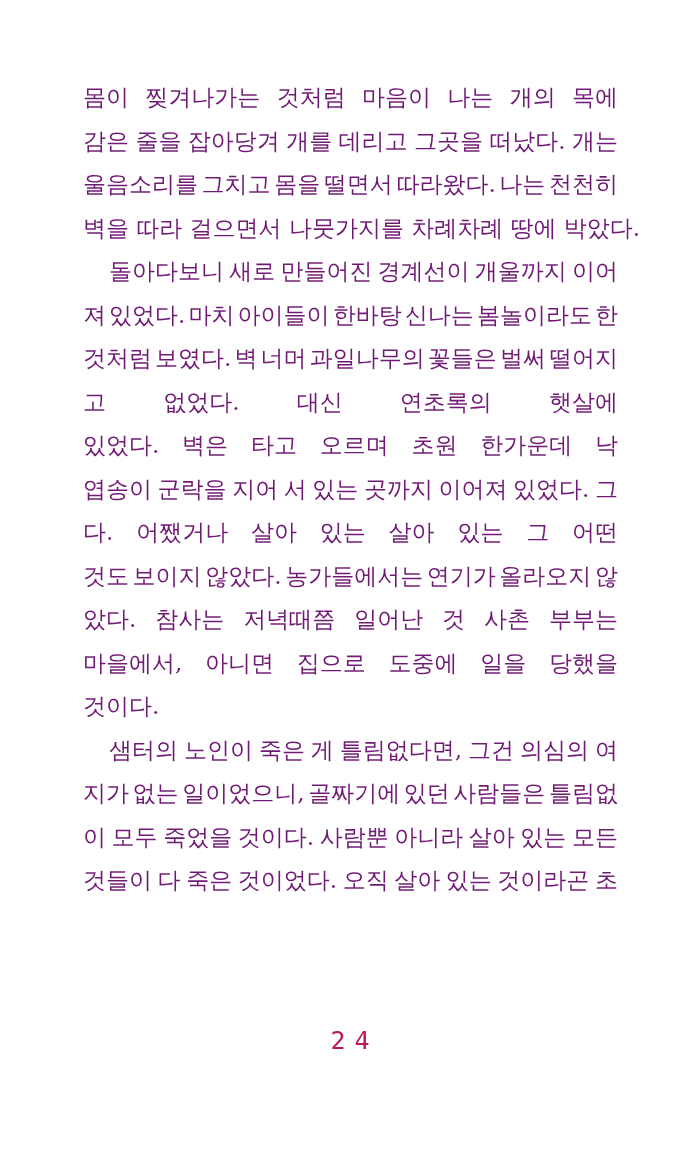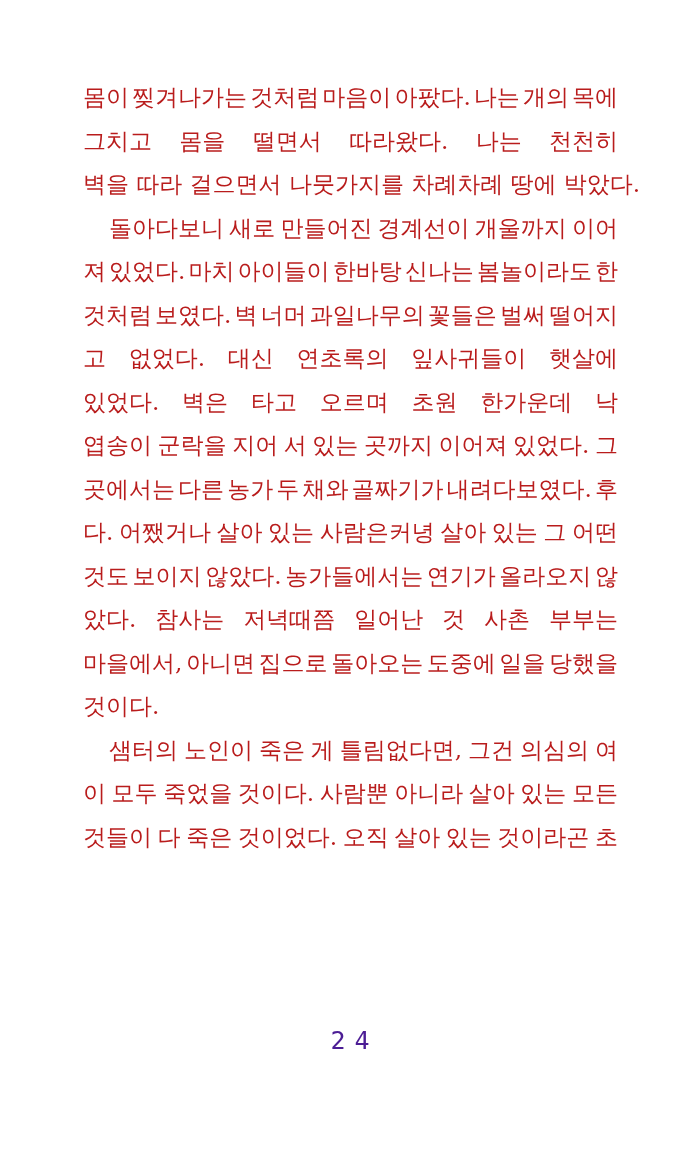--- a/index.html
+++ b/index.html
@@ -21,21 +21,21 @@
   }
   .text-block {
     position: absolute;
     left: 83px;
     top: 76px;
     width: 535px;
   }
   .line {
     height: 43.5px;
     font-size: 23px;
-    color: #b91c1c;
+    color: #701a75;
     line-height: 43.5px;
     white-space: nowrap;
     overflow: visible;
   }
   
   .line.justified {
     display: flex;
     justify-content: space-between;
     align-items: center;
   }
@@ -50,39 +50,49 @@
     position: absolute;
     left: 0;
     top: 1026px;
     width: 700px;
     text-align: center;
     font-family: "DejaVu Sans Mono", "Liberation Mono", monospace;
     font-size: 25px;
     letter-spacing: 9px;
     padding-left: 9px; 
     box-sizing: border-box;
-    color: #4c1d95;
+    color: #be185d;
   }
 </style>
 </head>
 <body>
 
 <div class="book-page">
   <div class="text-block">
       <div class="line justified">
         <span class="word">몸이</span>
         <span class="word">찢겨나가는</span>
         <span class="word">것처럼</span>
         <span class="word">마음이</span>
-        <span class="word">아팠다.</span>
         <span class="word">나는</span>
         <span class="word">개의</span>
         <span class="word">목에</span>
       </div>
       <div class="line justified">
+        <span class="word">감은</span>
+        <span class="word">줄을</span>
+        <span class="word">잡아당겨</span>
+        <span class="word">개를</span>
+        <span class="word">데리고</span>
+        <span class="word">그곳을</span>
+        <span class="word">떠났다.</span>
+        <span class="word">개는</span>
+      </div>
+      <div class="line justified">
+        <span class="word">울음소리를</span>
         <span class="word">그치고</span>
         <span class="word">몸을</span>
         <span class="word">떨면서</span>
         <span class="word">따라왔다.</span>
         <span class="word">나는</span>
         <span class="word">천천히</span>
       </div>
       <div class="line">벽을 따라 걸으면서 나뭇가지를 차례차례 땅에 박았다.</div>
       <div class="line justified indented">
         <span class="word">돌아다보니</span>
@@ -110,21 +120,20 @@
         <span class="word">과일나무의</span>
         <span class="word">꽃들은</span>
         <span class="word">벌써</span>
         <span class="word">떨어지</span>
       </div>
       <div class="line justified">
         <span class="word">고</span>
         <span class="word">없었다.</span>
         <span class="word">대신</span>
         <span class="word">연초록의</span>
-        <span class="word">잎사귀들이</span>
         <span class="word">햇살에</span>
       </div>
       <div class="line justified">
         <span class="word">있었다.</span>
         <span class="word">벽은</span>
         <span class="word">타고</span>
         <span class="word">오르며</span>
         <span class="word">초원</span>
         <span class="word">한가운데</span>
         <span class="word">낙</span>
@@ -134,35 +143,24 @@
         <span class="word">군락을</span>
         <span class="word">지어</span>
         <span class="word">서</span>
         <span class="word">있는</span>
         <span class="word">곳까지</span>
         <span class="word">이어져</span>
         <span class="word">있었다.</span>
         <span class="word">그</span>
       </div>
       <div class="line justified">
-        <span class="word">곳에서는</span>
-        <span class="word">다른</span>
-        <span class="word">농가</span>
-        <span class="word">두</span>
-        <span class="word">채와</span>
-        <span class="word">골짜기가</span>
-        <span class="word">내려다보였다.</span>
-        <span class="word">후</span>
-      </div>
-      <div class="line justified">
         <span class="word">다.</span>
         <span class="word">어쨌거나</span>
         <span class="word">살아</span>
         <span class="word">있는</span>
-        <span class="word">사람은커녕</span>
         <span class="word">살아</span>
         <span class="word">있는</span>
         <span class="word">그</span>
         <span class="word">어떤</span>
       </div>
       <div class="line justified">
         <span class="word">것도</span>
         <span class="word">보이지</span>
         <span class="word">않았다.</span>
         <span class="word">농가들에서는</span>
@@ -176,37 +174,45 @@
         <span class="word">저녁때쯤</span>
         <span class="word">일어난</span>
         <span class="word">것</span>
         <span class="word">사촌</span>
         <span class="word">부부는</span>
       </div>
       <div class="line justified">
         <span class="word">마을에서,</span>
         <span class="word">아니면</span>
         <span class="word">집으로</span>
-        <span class="word">돌아오는</span>
         <span class="word">도중에</span>
         <span class="word">일을</span>
         <span class="word">당했을</span>
       </div>
       <div class="line">것이다.</div>
       <div class="line justified indented">
         <span class="word">샘터의</span>
         <span class="word">노인이</span>
         <span class="word">죽은</span>
         <span class="word">게</span>
         <span class="word">틀림없다면,</span>
         <span class="word">그건</span>
         <span class="word">의심의</span>
         <span class="word">여</span>
       </div>
       <div class="line justified">
+        <span class="word">지가</span>
+        <span class="word">없는</span>
+        <span class="word">일이었으니,</span>
+        <span class="word">골짜기에</span>
+        <span class="word">있던</span>
+        <span class="word">사람들은</span>
+        <span class="word">틀림없</span>
+      </div>
+      <div class="line justified">
         <span class="word">이</span>
         <span class="word">모두</span>
         <span class="word">죽었을</span>
         <span class="word">것이다.</span>
         <span class="word">사람뿐</span>
         <span class="word">아니라</span>
         <span class="word">살아</span>
         <span class="word">있는</span>
         <span class="word">모든</span>
       </div>

